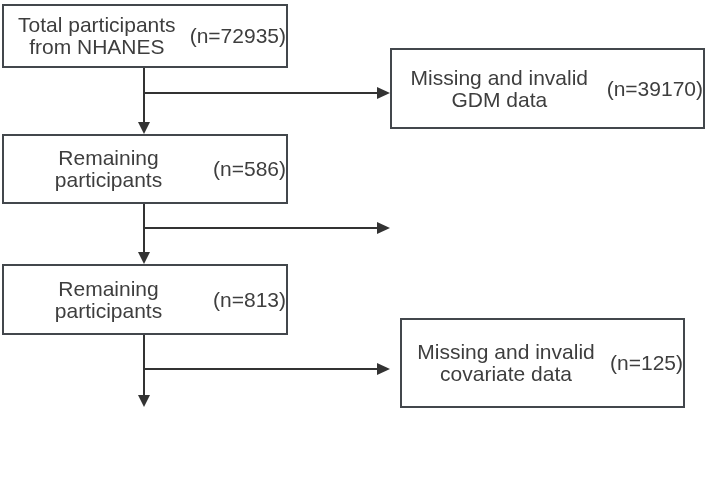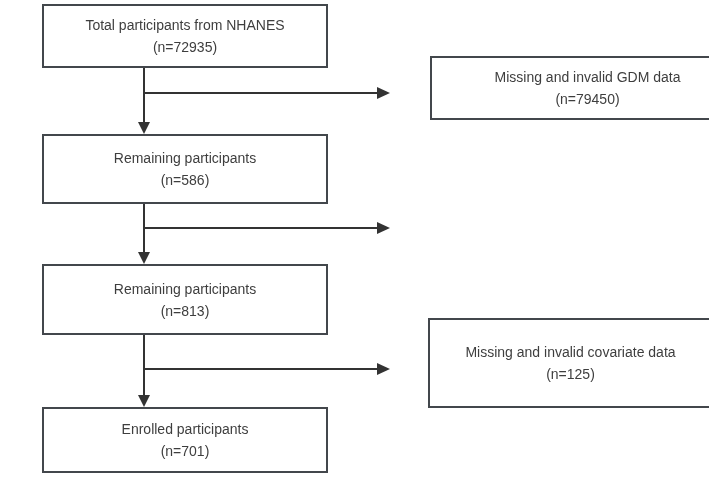--- a/index.html
+++ b/index.html
@@ -16,27 +16,25 @@
     background:var(--background);
     font-family:"Liberation Sans","DejaVu Sans",sans-serif;
     color:var(--text);
     overflow:hidden;
   }
   .box{
     position:absolute;
     border:2px solid var(--box-border);
     background:var(--background);
     display:flex;
-    flex-direction:column;
     align-items:center;
     justify-content:center;
     text-align:center;
-    font-size:14px;
+    font-size:21px;
     line-height:22px;
-    margin-left:40px;
   }
   .vline{position:absolute;width:2px;background:var(--arrow);}
   .hline{position:absolute;height:2px;background:var(--arrow);}
   .head-down{
     position:absolute;width:0;height:0;
     border-left:6px solid transparent;
     border-right:6px solid transparent;
     border-top:12px solid var(--arrow);
   }
   .head-right{
@@ -59,32 +57,28 @@
   <div class="box" style="left:2px;top:134px;width:286px;height:70px">
     <span>Remaining participants</span>
     <span>(n=586)</span>
   </div>
 
   <div class="box" style="left:2px;top:264px;width:286px;height:71px">
     <span>Remaining participants</span>
     <span>(n=813)</span>
   </div>
 
-  <div class="box" style="left:2px;top:407px;width:286px;height:66px">
-    <span>Enrolled participants</span>
-    <span>(n=701)</span>
-  </div>
 
-  <div class="box" style="left:390px;top:56px;width:315px;height:64px">
+  <div class="box" style="left:390px;top:48px;width:315px;height:81px">
     <span>Missing and invalid GDM data</span>
-    <span>(n=79450)</span>
+    <span>(n=39170)</span>
   </div>
 
 
-  <div class="box" style="left:388px;top:318px;width:285px;height:90px">
+  <div class="box" style="left:400px;top:318px;width:285px;height:90px">
     <span>Missing and invalid covariate data</span>
     <span>(n=125)</span>
   </div>
 
   <div>
     <div class="vline" style="left:143px;top:68px;height:54px"></div>
     <div class="head-down" style="left:138px;top:122px"></div>
   </div>
 
   <div>

